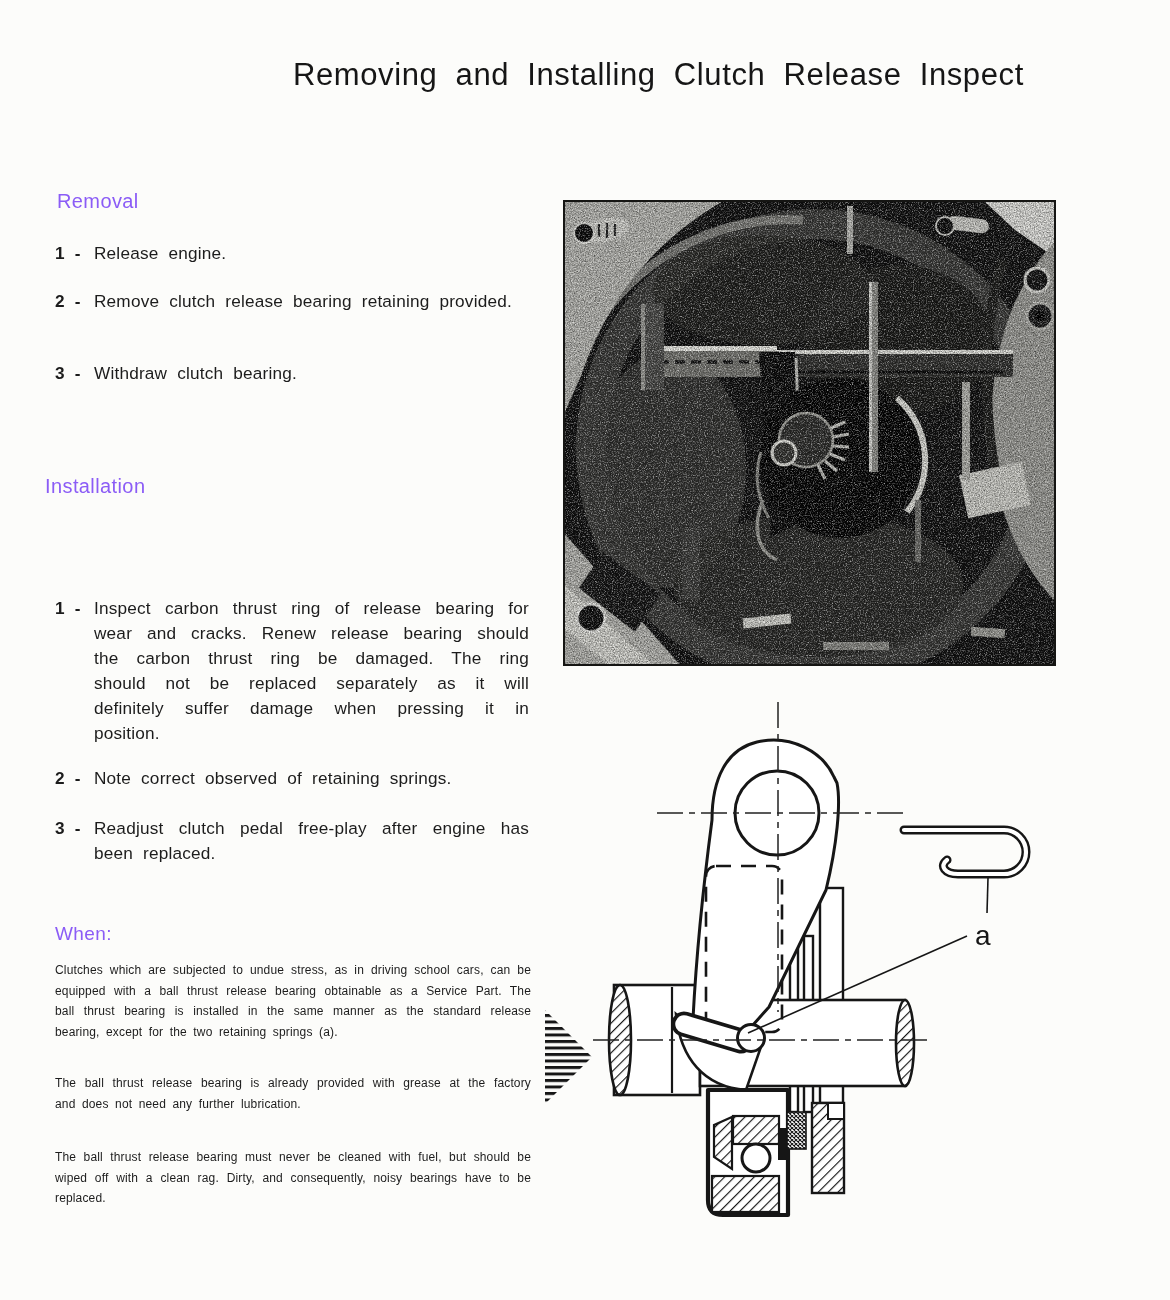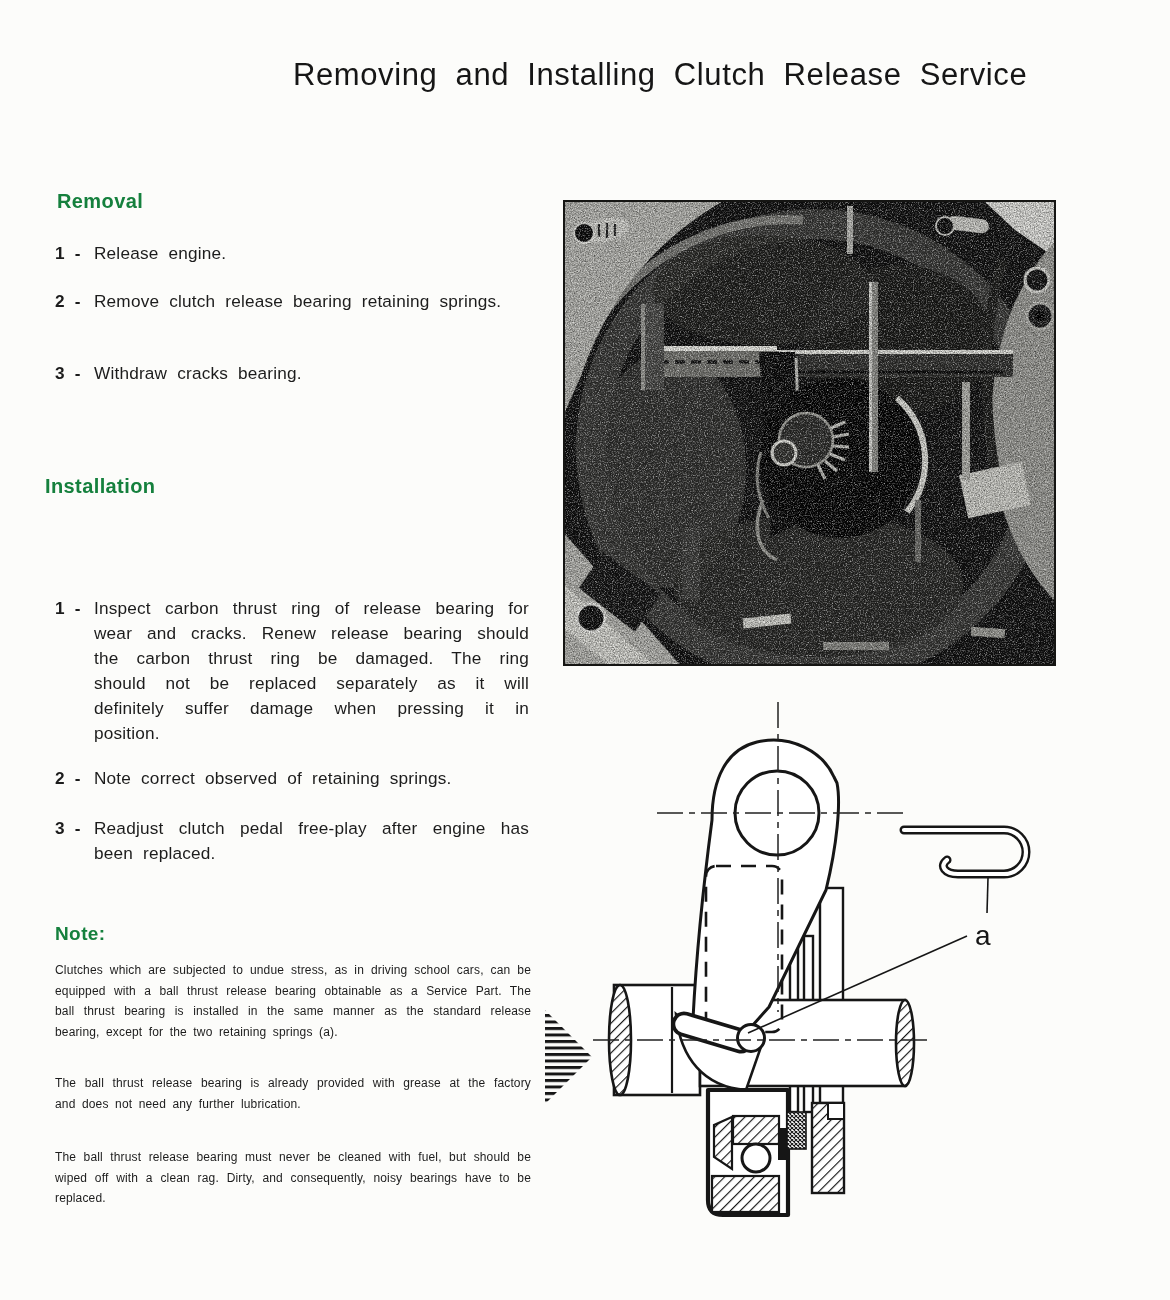--- a/index.html
+++ b/index.html
@@ -16,23 +16,23 @@
   .doc-title{
     left:293px;top:57px;
     font-size:31px;
     letter-spacing:0.6px;
     word-spacing:9px;
     color:#161616;
     white-space:nowrap;
   }
   .sec-heading{
     font-size:20px;
-    font-weight:700;
+    font-weight:400;
     letter-spacing:0.4px;
-    color:#15803d;
+    color:#8b5cf6;
   }
   .step{
     display:flex;
     width:474px;
     font-size:17.2px;
     line-height:25px;
     letter-spacing:0.2px;
     word-spacing:5px;
   }
   .step .marker{
@@ -67,53 +67,53 @@
   .drawing-frame{
     left:528px;top:692px;width:614px;height:574px;
   }
   svg{display:block;}
 </style>
 </head>
 <body>
 
 <div class="page">
 
-  <div class="abs doc-title">Removing and Installing Clutch Release Service</div>
+  <div class="abs doc-title">Removing and Installing Clutch Release Inspect</div>
 
   <div class="abs sec-heading" style="left:57px;top:190px;">Removal</div>
 
   <div class="abs step" style="left:55px;top:241px;">
     <span class="marker">1 -</span>
     <span class="step-text">Release engine.</span>
   </div>
   <div class="abs step" style="left:55px;top:289px;">
     <span class="marker">2 -</span>
-    <span class="step-text">Remove clutch release bearing retaining springs.</span>
+    <span class="step-text">Remove clutch release bearing retaining provided.</span>
   </div>
   <div class="abs step" style="left:55px;top:361px;">
     <span class="marker">3 -</span>
-    <span class="step-text">Withdraw cracks bearing.</span>
+    <span class="step-text">Withdraw clutch bearing.</span>
   </div>
 
   <div class="abs sec-heading" style="left:45px;top:475px;">Installation</div>
 
   <div class="abs step" style="left:55px;top:596px;">
     <span class="marker">1 -</span>
     <span class="step-text">Inspect carbon thrust ring of release bearing for wear and cracks. Renew release bearing should the carbon thrust ring be damaged. The ring should not be replaced separately as it will definitely suffer damage when pressing it in position.</span>
   </div>
   <div class="abs step" style="left:55px;top:766px;">
     <span class="marker">2 -</span>
     <span class="step-text">Note correct observed of retaining springs.</span>
   </div>
   <div class="abs step" style="left:55px;top:816px;">
     <span class="marker">3 -</span>
     <span class="step-text">Readjust clutch pedal free-play after engine has been replaced.</span>
   </div>
 
-  <div class="abs sec-heading note-heading" style="left:55px;top:923px;">Note:</div>
+  <div class="abs sec-heading note-heading" style="left:55px;top:923px;">When:</div>
   <div class="abs note-para" style="left:55px;top:960px;">Clutches which are subjected to undue stress, as in driving school cars, can be equipped with a ball thrust release bearing obtainable as a Service Part. The ball thrust bearing is installed in the same manner as the standard release bearing, except for the two retaining springs (a).</div>
   <div class="abs note-para" style="left:55px;top:1147px;">The ball thrust release bearing must never be cleaned with fuel, but should be wiped off with a clean rag. Dirty, and consequently, noisy bearings have to be replaced.</div>
   <div class="abs note-para" style="left:55px;top:1073px;">The ball thrust release bearing is already provided with grease at the factory and does not need any further lubrication.</div>
 
   <div class="abs photo-frame">
     <svg width="493" height="466" viewBox="0 0 493 466">
       <defs>
         <filter id="gd" x="0%" y="0%" width="100%" height="100%">
           <feTurbulence type="fractalNoise" baseFrequency="0.8" numOctaves="2" seed="4"></feTurbulence>
           <feColorMatrix type="matrix" values="0 0 0 0 0  0 0 0 0 0  0 0 0 0 0  0.9 0.9 0.9 0 -1.0"></feColorMatrix>

